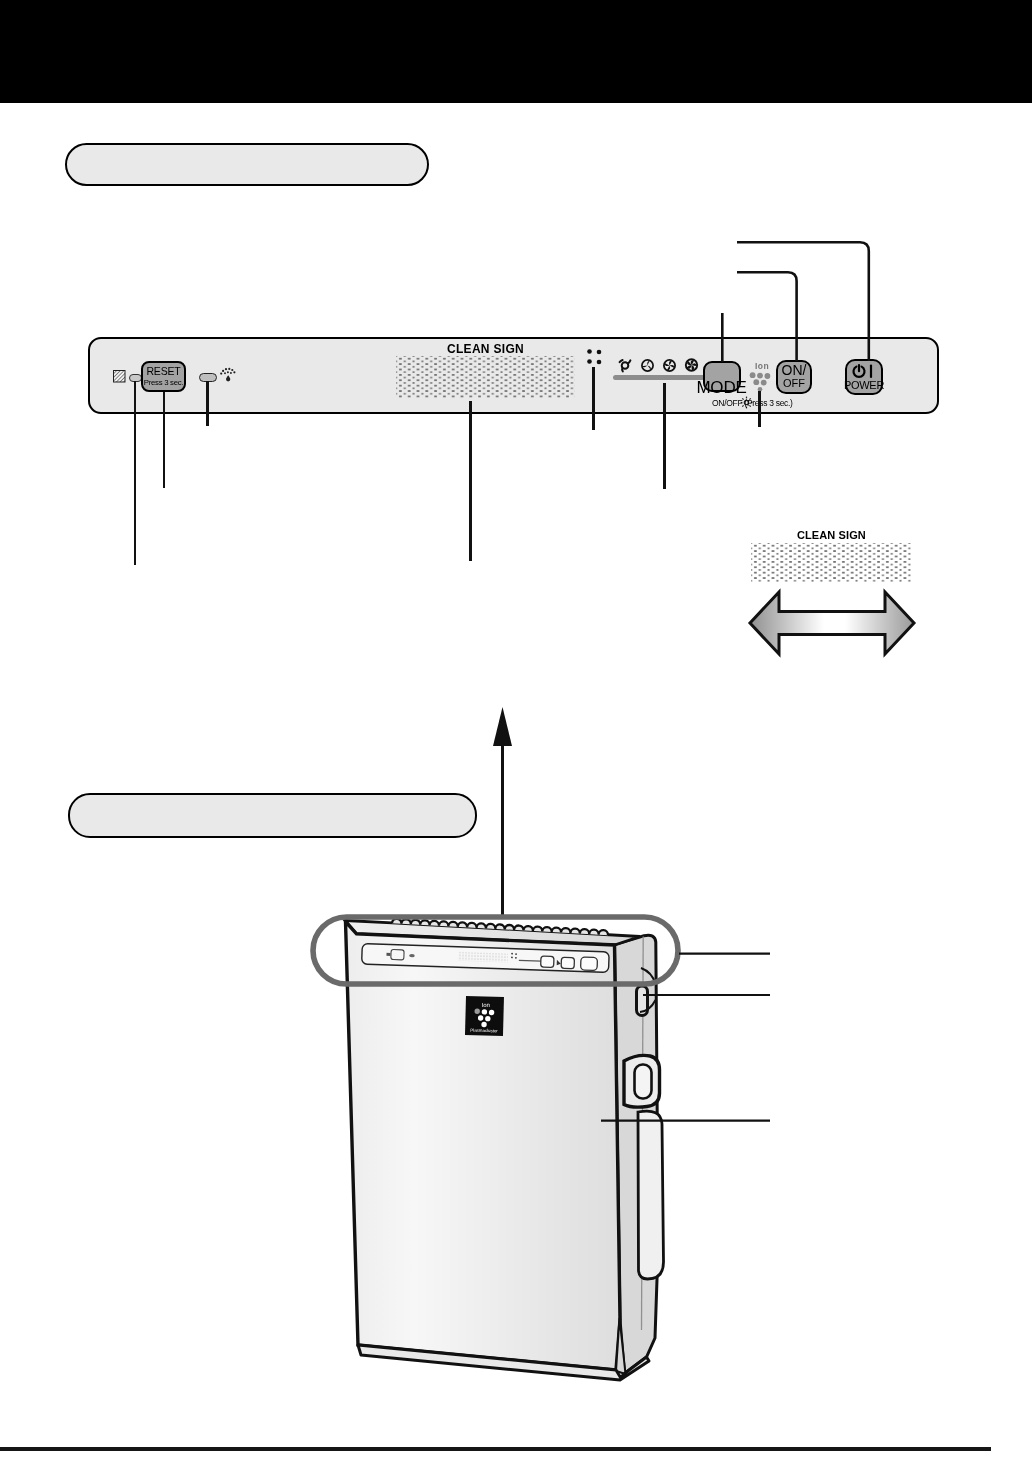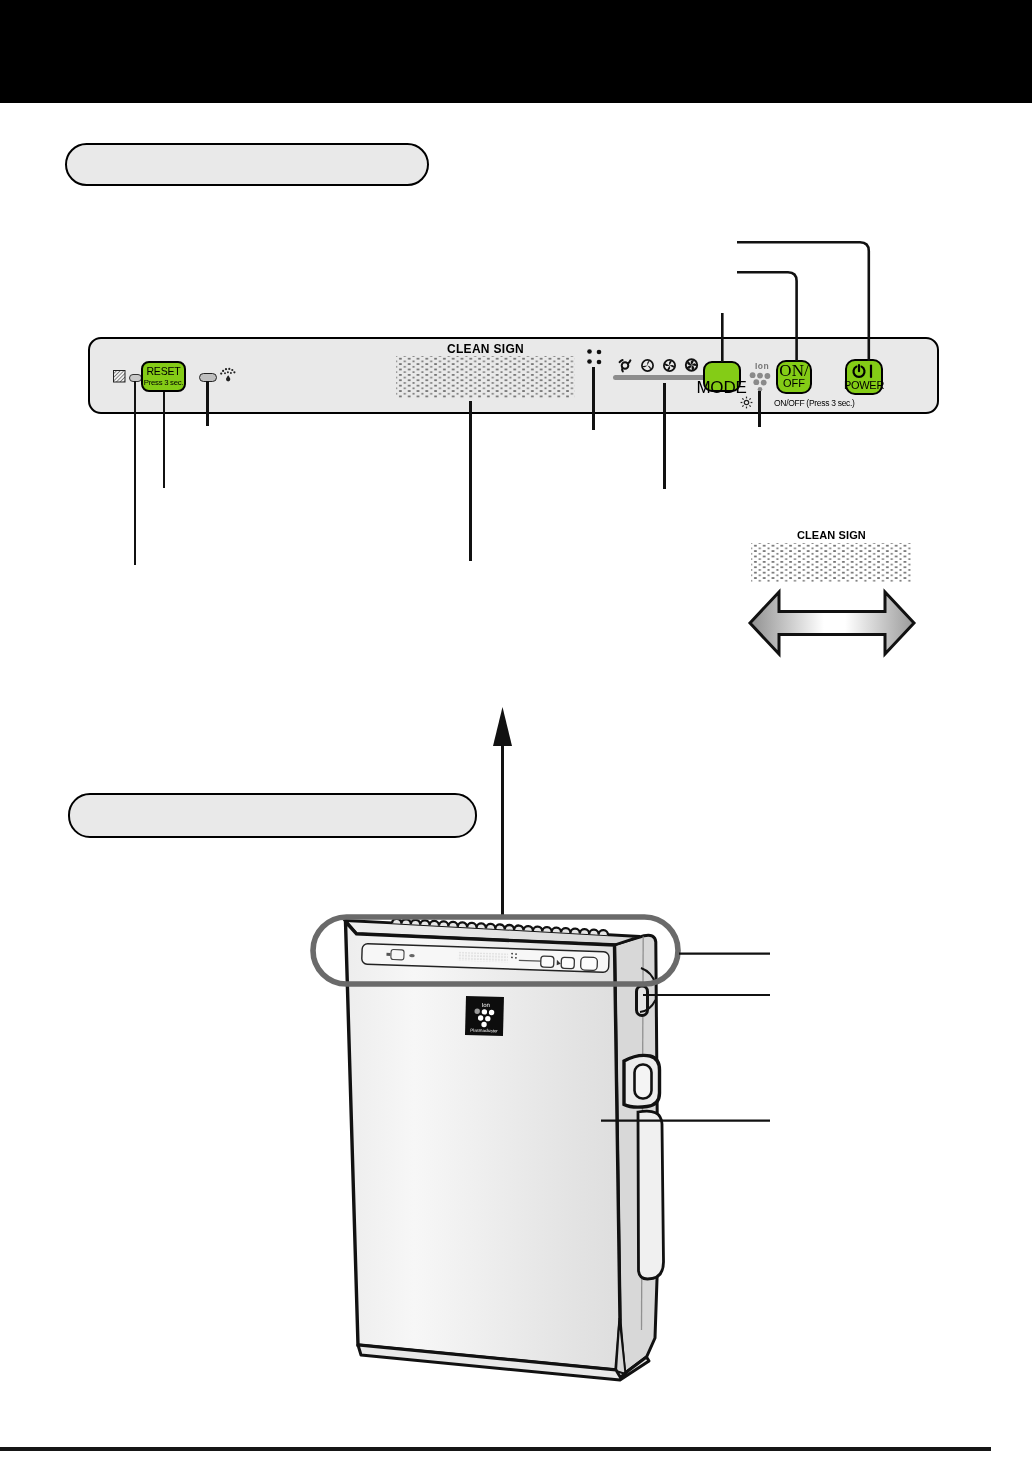--- a/index.html
+++ b/index.html
@@ -1,21 +1,21 @@
 <!DOCTYPE html>
 <html><head>
 <meta charset="utf-8">
 <style>
 html,body{margin:0;padding:0;background:#fff;}
 #page{position:relative;width:1032px;height:1458px;background:#fff;overflow:hidden;
   font-family:"Liberation Sans",sans-serif;color:#000;}
 .abs{position:absolute;}
 .vline{position:absolute;width:2.5px;background:#111;}
 .pill{position:absolute;background:#e9e9e9;border:2px solid #000;border-radius:22px;}
-.btn{position:absolute;background:#84cc16;border:2.5px solid #000;display:flex;flex-direction:column;
+.btn{position:absolute;background:#a3a3a3;border:2.5px solid #000;display:flex;flex-direction:column;
   align-items:center;justify-content:center;box-sizing:border-box;}
 .dots{background-image:radial-gradient(#747474 1.2px, rgba(0,0,0,0) 1.35px),radial-gradient(#7e7e7e 1.15px, rgba(0,0,0,0) 1.3px);
   background-size:8.8px 5.4px;background-position:0 0,4.4px 2.7px;}
 </style>
 </head>
 <body>
 <div id="page">
 
   <div class="abs" style="left:0;top:0;width:1032px;height:103px;background:#000;"></div>
 
@@ -118,21 +118,21 @@
         <circle cx="5.6" cy="5.2" r="2.9"></circle>
         <circle cx="13.0" cy="5.6" r="2.9"></circle>
         <circle cx="20.4" cy="6.0" r="2.9"></circle>
     <circle cx="9.3" cy="12.2" r="2.9"></circle>
         <circle cx="16.7" cy="12.6" r="2.9"></circle>
         <circle cx="13.0" cy="19.2" r="2.3"></circle>
       </g>
   </svg>
 
   <div class="btn" style="left:776px;top:360px;width:36px;height:34px;border-radius:10px;">
-    <div style="font-size:17px;line-height:13px;font-family:Liberation Serif, serif;">ON/</div>
+    <div style="font-size:14px;line-height:13px;">ON/</div>
     <div style="font-size:11px;line-height:13px;">OFF</div>
   </div>
 
   <div class="btn" style="left:845px;top:359px;width:38px;height:36px;border-radius:10px;">
     <svg width="26" height="15" viewBox="0 0 26 15">
       <g stroke="#000" stroke-width="2.2" fill="none" stroke-linecap="round">
         <path d="M5.4 2.6 a5.5 5.5 0 1 0 5.2 0"></path>
           <line x1="8" y1="1.2" x2="8" y2="7.2"></line>
         <line x1="20" y1="1.5" x2="20" y2="13"></line>
       </g>
@@ -148,21 +148,21 @@
           <line x1="6.5" y1="10.6" x2="6.5" y2="12.4"></line>
       <line x1="0.6" y1="6.5" x2="2.4" y2="6.5"></line>
           <line x1="10.6" y1="6.5" x2="12.4" y2="6.5"></line>
       <line x1="2.3" y1="2.3" x2="3.6" y2="3.6"></line>
           <line x1="9.4" y1="9.4" x2="10.7" y2="10.7"></line>
       <line x1="2.3" y1="10.7" x2="3.6" y2="9.4"></line>
           <line x1="9.4" y1="3.6" x2="10.7" y2="2.3"></line>
         </g>
       </g>
   </svg>
-  <div class="abs" style="left:774px;top:397.5px;font-size:8.5px;letter-spacing:-0.3px;">ON/OFF (Press 3 sec.)</div>
+  <div class="abs" style="left:712px;top:397.5px;font-size:8.5px;letter-spacing:-0.3px;">ON/OFF (Press 3 sec.)</div>
 
   <svg class="abs" style="left:700px;top:230px;" width="200" height="135" viewBox="700 230 200 135">
     <g stroke="#111" stroke-width="2.6" fill="none">
       <path d="M737,242.2 H860 Q868.8,242.2 868.8,251 V361"></path>
       <path d="M737,272.2 H788 Q796.6,272.2 796.6,281 V361"></path>
       <line x1="722.3" y1="313" x2="722.3" y2="362"></line>
     </g>
   </svg>
 
   <div class="vline" style="left:133.6px;top:381px;height:184px;"></div>

